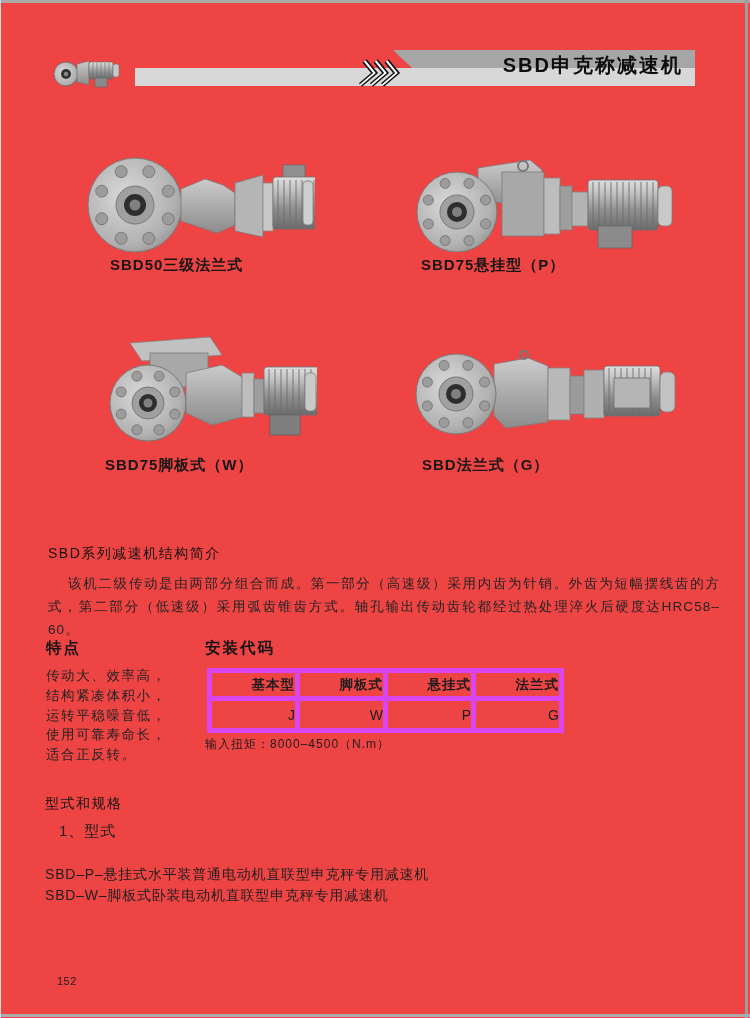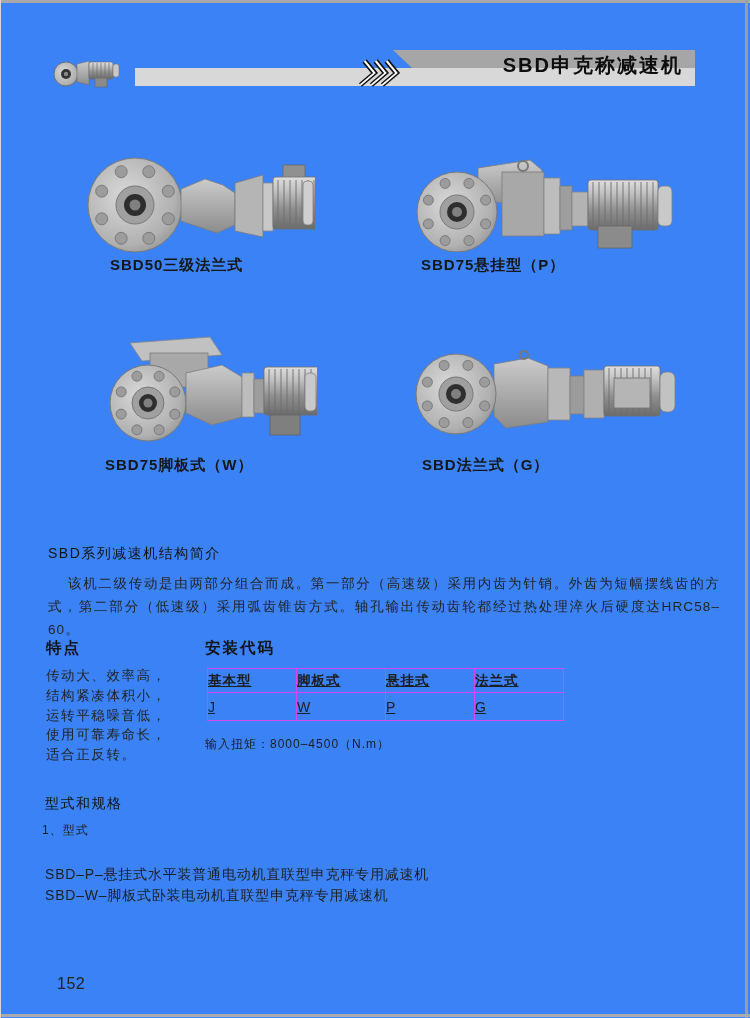--- a/index.html
+++ b/index.html
@@ -1,17 +1,17 @@
 <!DOCTYPE html>
 <html><head>
 <meta charset="utf-8">
 <style>
   html,body{margin:0;padding:0;background:#ffffff;}
   .page{
-    position:relative;width:750px;height:1018px;background:#3b82f6;
+    position:relative;width:750px;height:1018px;background:#ef4444;
     font-family:"Liberation Sans","DejaVu Sans",sans-serif;color:#1d1d1d;overflow:hidden;
   }
   
   .edge-top{position:absolute;left:0;top:0;width:750px;height:3px;background:#a9a9a9;}
   .edge-right{position:absolute;left:745px;top:0;width:3px;height:1018px;background:#9d9d9d;}
   .edge-bottom{position:absolute;left:0;top:1014px;width:750px;height:3px;background:#ababab;}
   .edge-left{position:absolute;left:0;top:0;width:1px;height:1018px;background:#d8d8d8;}
 
   
   .bar-light{position:absolute;left:135px;top:68px;width:560px;height:18px;background:#d8d8d8;}
@@ -29,29 +29,29 @@
 
   
   .h-big{position:absolute;font-size:14px;font-weight:400;letter-spacing:1.5px;color:#141414;white-space:nowrap;}
   .h-mid{position:absolute;font-size:15.5px;font-weight:700;letter-spacing:2px;color:#141414;white-space:nowrap;}
   .intro-body{position:absolute;left:48px;top:572px;width:672px;font-size:13.5px;line-height:23px;
     letter-spacing:1.1px;text-align:justify;text-indent:20px;color:#242424;font-weight:400;}
   .feat-list{position:absolute;left:46px;top:666px;}
   .feat-line{font-size:13.5px;line-height:19.8px;letter-spacing:1.6px;color:#242424;font-weight:500;white-space:nowrap;}
 
   table.code{position:absolute;left:207px;top:668px;width:357px;border-collapse:collapse;}
-  table.code th,table.code td{border:1px solid #d946ef;width:89px;text-align:left;
-    vertical-align:middle;padding:0;color:#1d1d1d;text-decoration:underline;}
+  table.code th,table.code td{border:5px solid #d946ef;width:89px;text-align:right;
+    vertical-align:middle;padding:0;color:#1d1d1d;}
   table.code th{height:23px;font-size:13.5px;font-weight:600;letter-spacing:1px;}
   table.code td{height:27px;font-size:14px;font-weight:500;}
   .torque{position:absolute;left:205px;top:736px;font-size:12px;letter-spacing:1px;font-weight:500;white-space:nowrap;}
 
-  .sub-h{position:absolute;left:42px;top:822px;font-size:12px;font-weight:500;letter-spacing:1px;white-space:nowrap;}
+  .sub-h{position:absolute;left:59px;top:822px;font-size:15px;font-weight:500;letter-spacing:1px;white-space:nowrap;}
   .spec-line{position:absolute;left:45px;font-size:14px;font-weight:500;letter-spacing:0.8px;white-space:nowrap;color:#1f1f1f;}
-  .page-num{position:absolute;left:57px;top:975px;font-size:16px;letter-spacing:0.5px;color:#222;}
+  .page-num{position:absolute;left:57px;top:975px;font-size:11px;letter-spacing:0.5px;color:#222;}
 </style>
 </head>
 <body>
 
 <div class="page">
 
   <svg width="0" height="0" style="position:absolute" aria-hidden="true">
     <defs>
       <linearGradient id="cyl" x1="0" y1="0" x2="0" y2="1">
         <stop offset="0" stop-color="#dedede"></stop>

